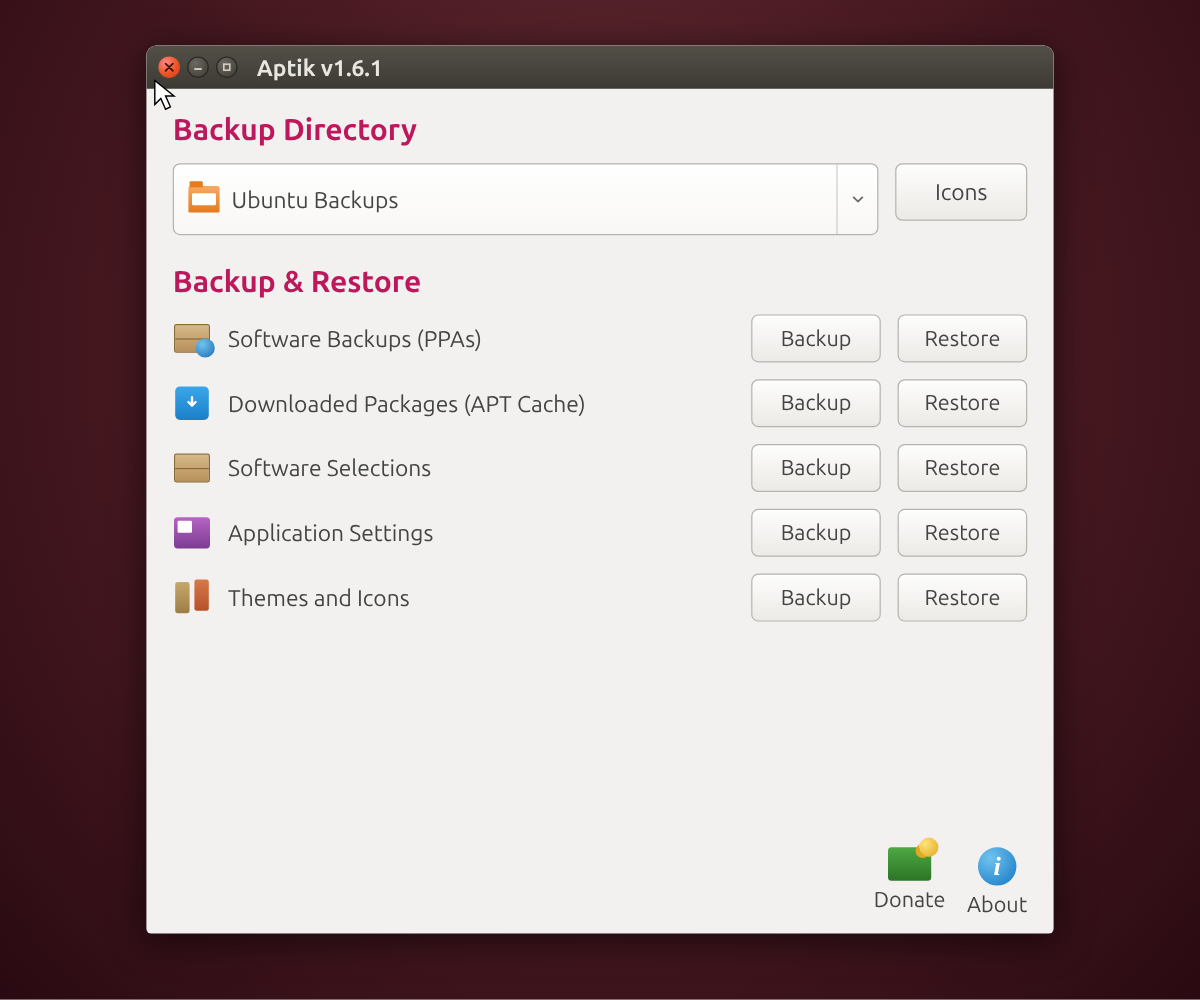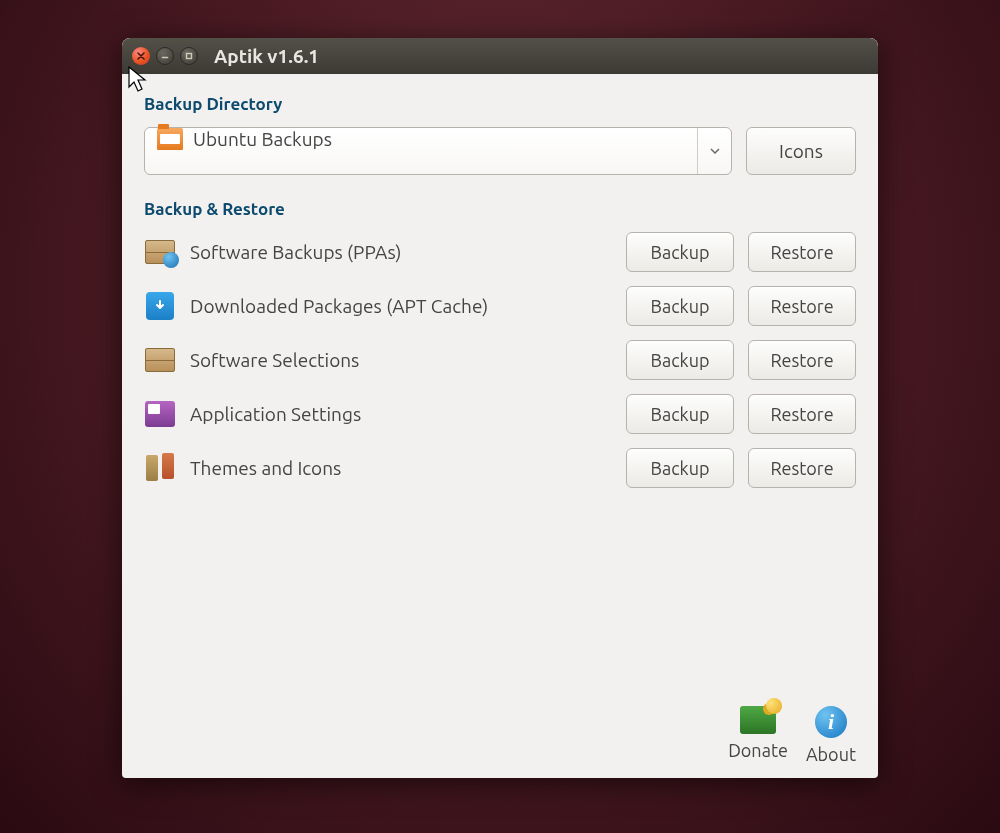--- a/index.html
+++ b/index.html
@@ -51,38 +51,38 @@
     font-weight: bold;
     margin-left: 10px;
   }
   .content {
     flex: 1;
     padding: 20px 22px 14px 22px;
     display: flex;
     flex-direction: column;
   }
   .section-label {
-    color: #0c4a6e;
-    font-size: 17px;
+    color: #be185d;
+    font-size: 25px;
     font-weight: bold;
     margin-bottom: 14px;
   }
   .dir-row {
     display: flex;
     gap: 14px;
     margin-bottom: 24px;
   }
   .combo {
     flex: 1;
-    height: 48px;
+    height: 60px;
     background: linear-gradient(#fff, #f8f7f5);
     border: 1px solid #b6b3ad;
     border-radius: 6px;
     display: flex;
-    align-items: flex-start;
+    align-items: center;
     padding: 0 0 0 12px;
     box-shadow: inset 0 1px 0 #fff;
   }
   .folder-icon {
     width: 26px; height: 22px;
     background: linear-gradient(#f7a960, #e57a1e);
     border-radius: 2px 2px 1px 1px;
     position: relative;
     margin-right: 10px;
   }

